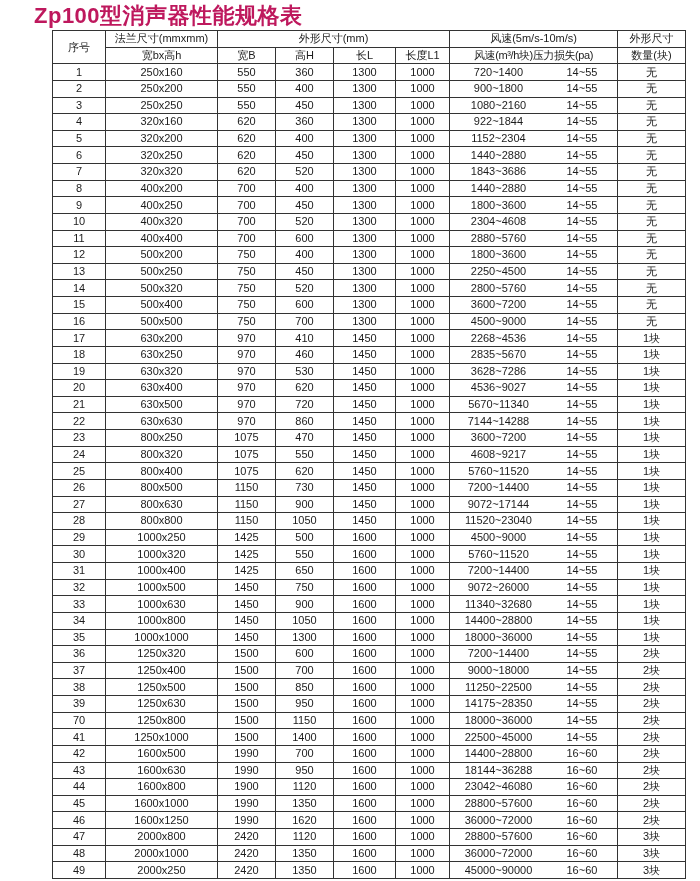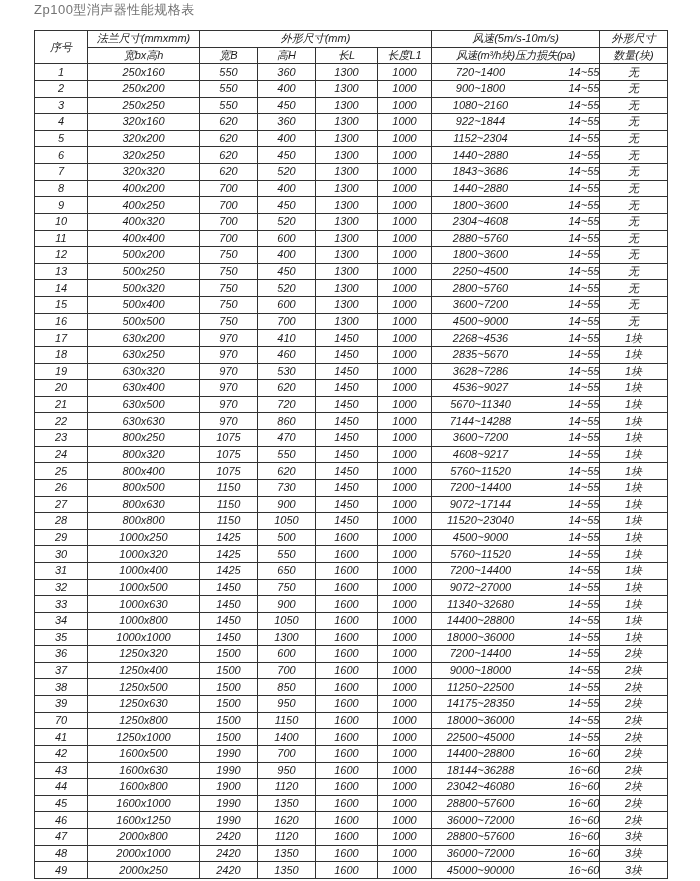--- a/index.html
+++ b/index.html
@@ -6,33 +6,32 @@
   body{
     width:700px;height:881px;
     background:#ffffff;
     font-family:"Liberation Sans","DejaVu Sans",sans-serif;
     color:#1c1c1c;
     position:relative;
   }
   .page-title{
     position:absolute;
     left:34px;top:1px;
-    font-size:13px;
-    font-weight:normal;
-    color:#737373;
+    font-size:22px;
+    font-weight:bold;
+    color:#be185d;
     letter-spacing:0.5px;
   }
   table.spec{
     position:absolute;
-    left:34px;top:30px;
+    left:52px;top:30px;
     width:633px;
     border-collapse:collapse;
     table-layout:fixed;
     border:1.5px solid #222;
-    font-style:italic;
   }
   table.spec th, table.spec td{
     border:1px solid #333;
     padding:0;
     text-align:center;
     vertical-align:middle;
     font-weight:normal;
     font-size:11px;
     line-height:1;
     height:15.64px;
@@ -45,21 +44,20 @@
   }
   th.wind-sub{
     font-size:10px;
     letter-spacing:-0.4px;
   }
   td.windcell{padding:0;}
   .windwrap{
     display:flex;
     width:100%;
     align-items:center;
-    gap:20px;
   }
   .windwrap .flow{
     flex:0 0 58%;
     text-align:center;
   }
   .windwrap .loss{
     flex:0 0 42%;
     text-align:center;
   }
 </style>
@@ -565,21 +563,21 @@
       </tr>
       <tr>
         <td>32</td>
         <td>1000x500</td>
         <td>1450</td>
         <td>750</td>
         <td>1600</td>
         <td>1000</td>
         <td class="windcell">
           <div class="windwrap">
-            <span class="flow">9072~27000</span>
+            <span class="flow">9072~26000</span>
             <span class="loss">14~55</span>
           </div>
         </td>
         <td>1块</td>
       </tr>
       <tr>
         <td>33</td>
         <td>1000x630</td>
         <td>1450</td>
         <td>900</td>

